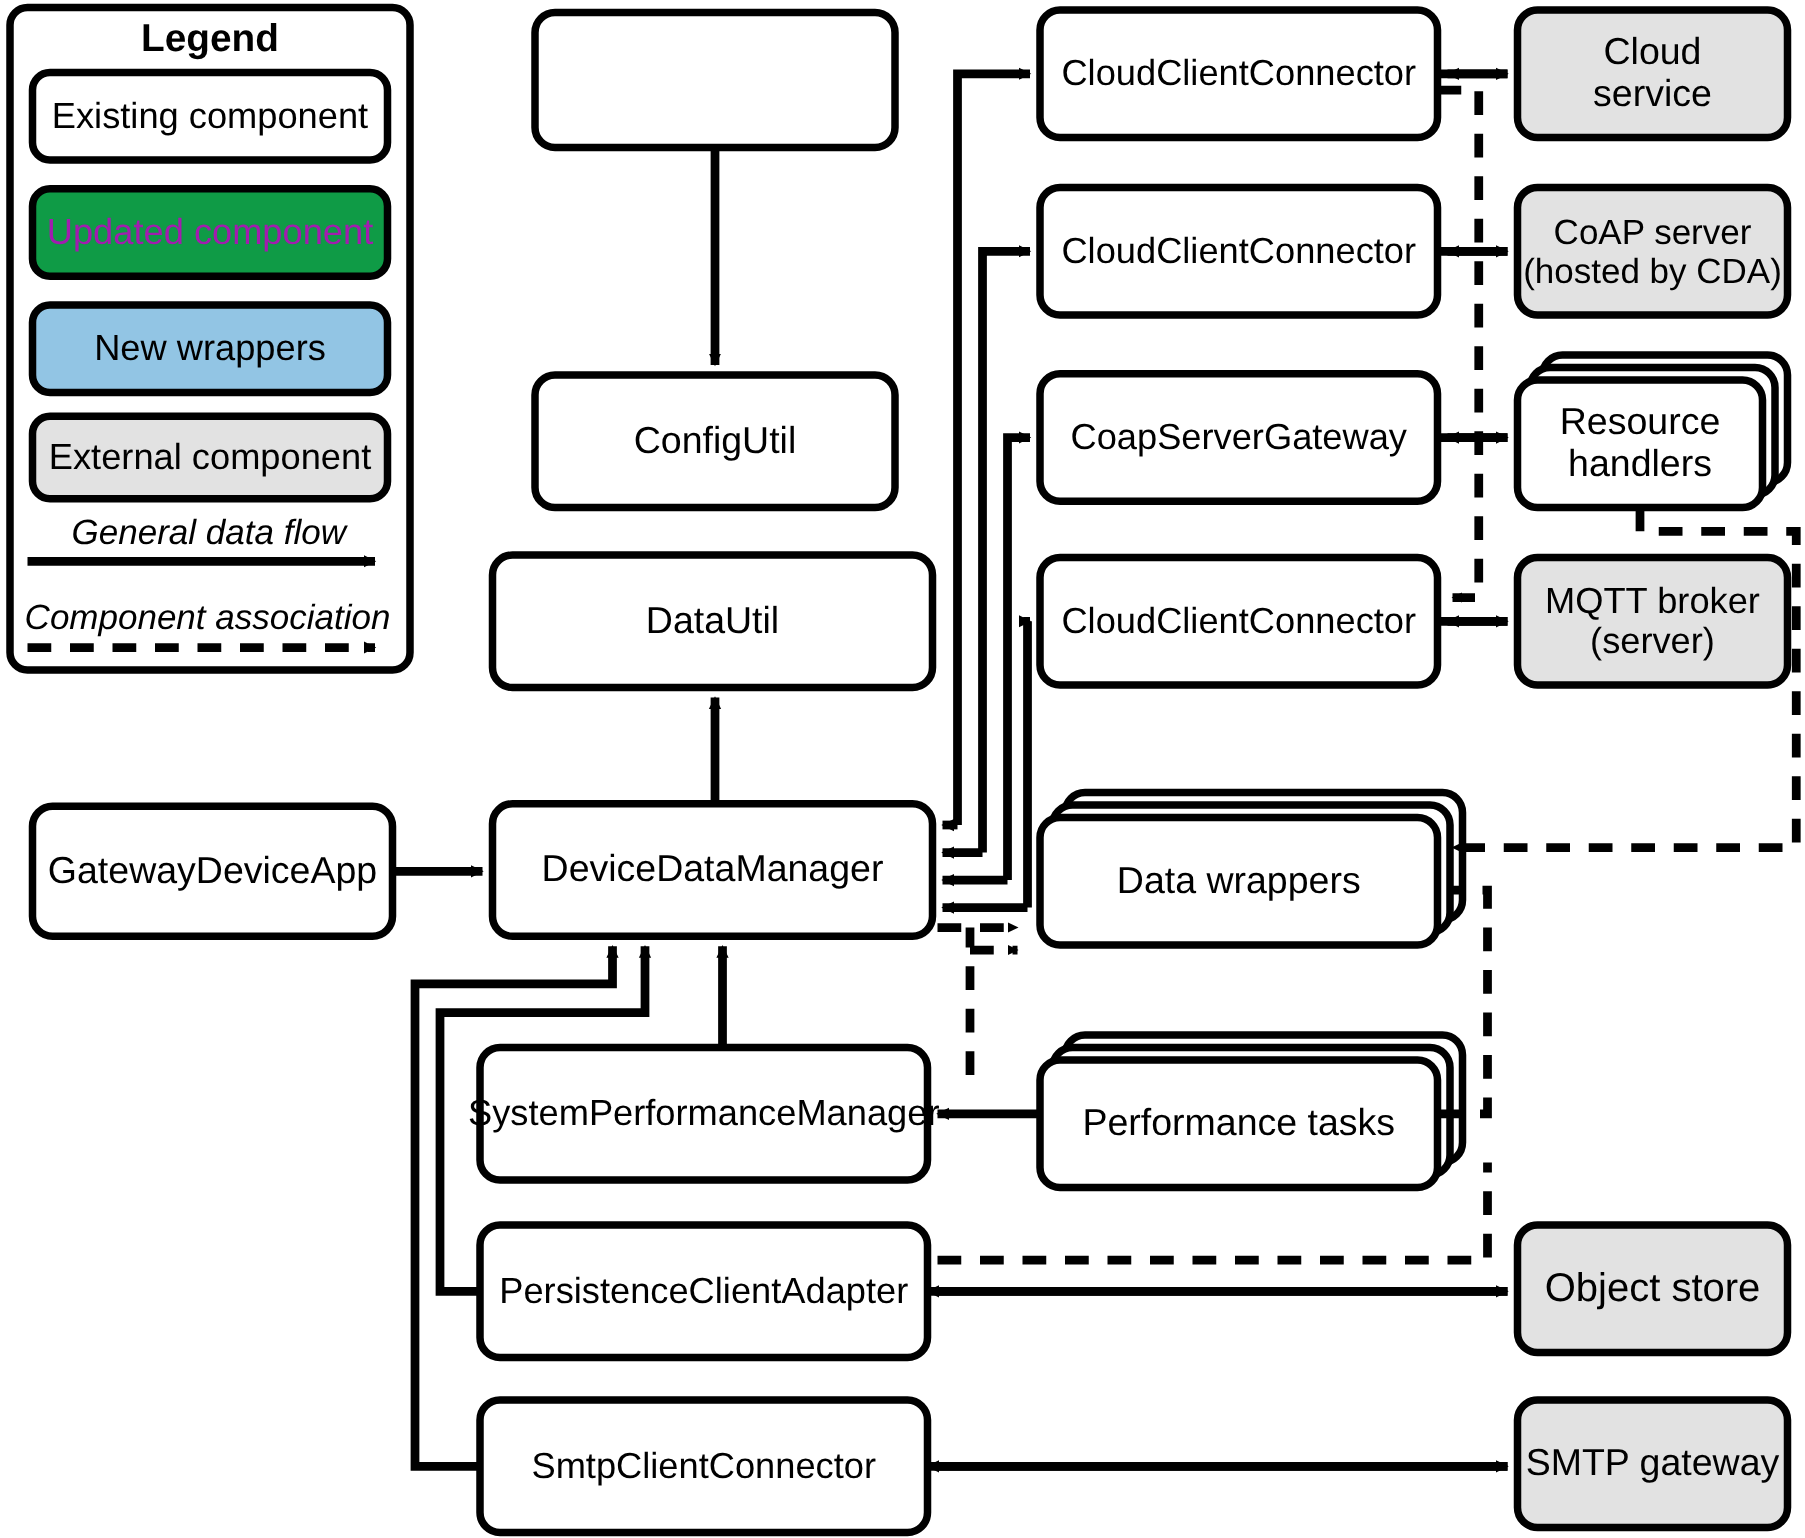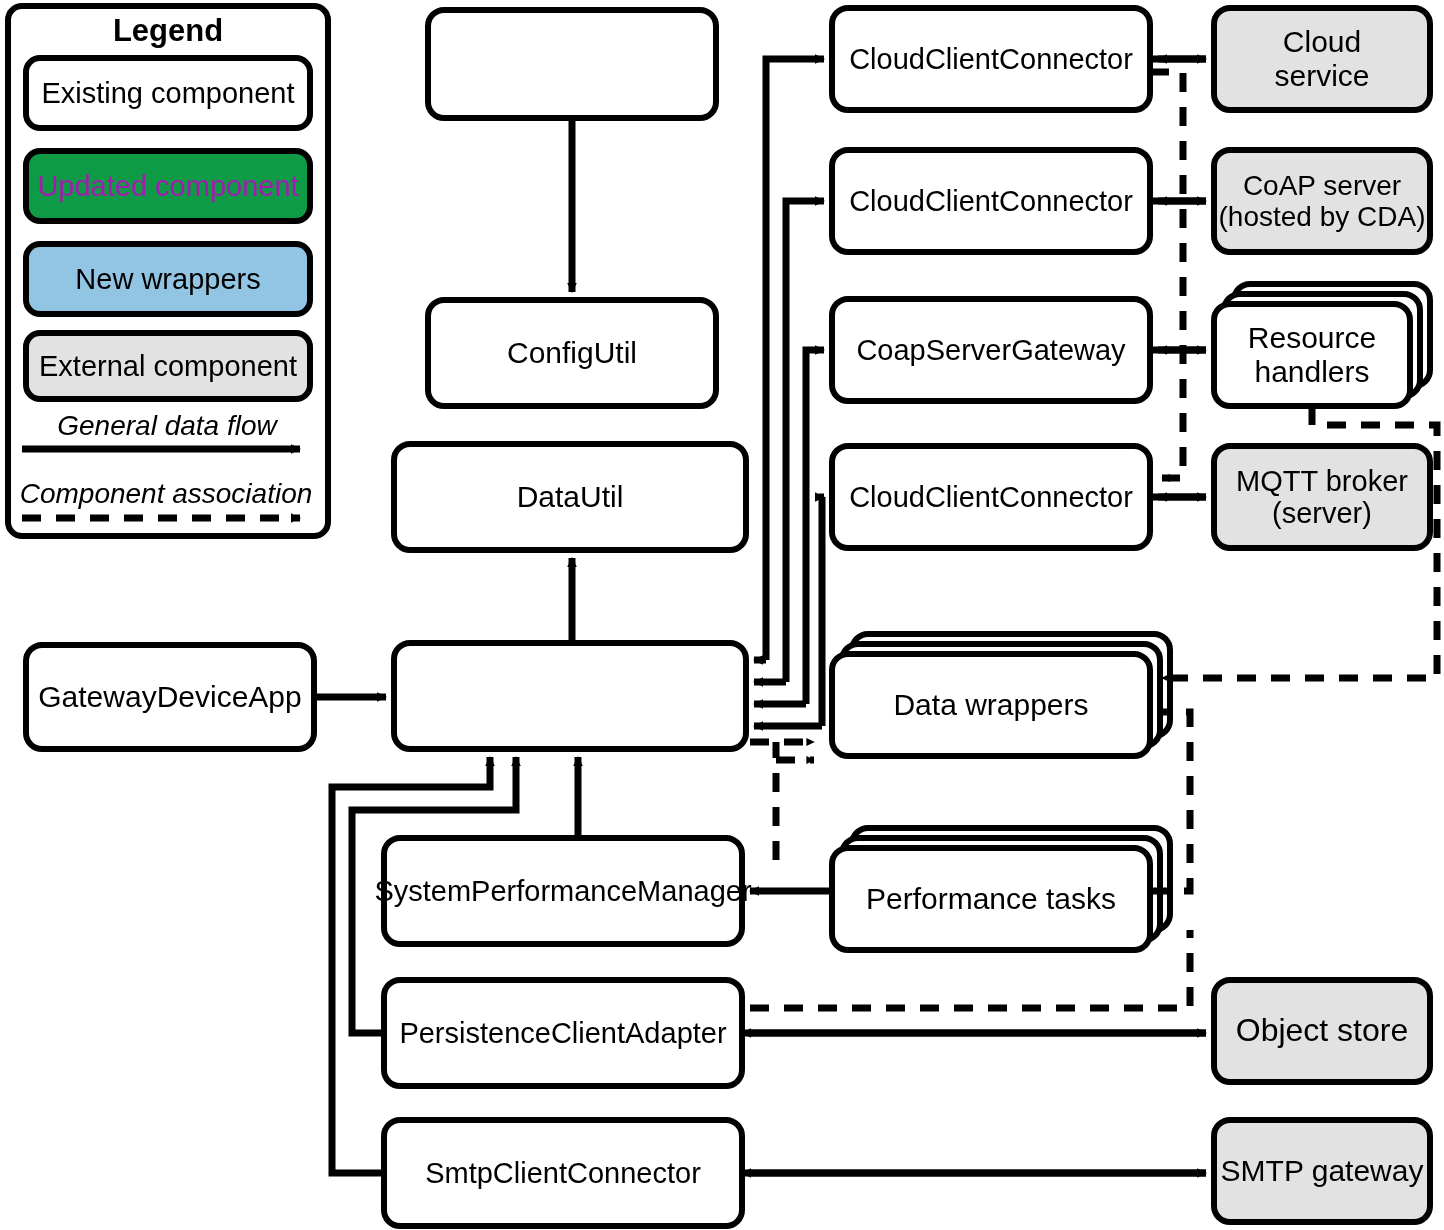--- a/index.html
+++ b/index.html
@@ -143,20 +143,21 @@
   <div class="nodeLabel white" style="left:26px;top:151px;width:284px;height:70px;font-size:29px;">Updated component</div>
   <div class="nodeLabel" style="left:26px;top:244px;width:284px;height:70px;font-size:29px;">New wrappers</div>
   <div class="nodeLabel" style="left:26px;top:333px;width:284px;height:66px;font-size:29px;">External component</div>
   <div class="nodeLabel italic" style="left:22px;top:408px;width:290px;height:36px;font-size:28px;">General data flow</div>
   <div class="nodeLabel italic" style="left:16px;top:476px;width:300px;height:36px;font-size:28px;">Component association</div>
 
   <div class="nodeLabel" style="left:428px;top:300px;width:288px;height:106px;font-size:30px;">ConfigUtil</div>
   <div class="nodeLabel" style="left:394px;top:444px;width:352px;height:106px;font-size:30px;">DataUtil</div>
 
   <div class="nodeLabel" style="left:26px;top:645px;width:288px;height:104px;font-size:30px;">GatewayDeviceApp</div>
+  <div class="nodeLabel" style="left:394px;top:643px;width:352px;height:106px;font-size:30px;">DeviceDataManager</div>
 
   <div class="nodeLabel" style="left:384px;top:838px;width:358px;height:106px;font-size:29px;">SystemPerformanceManager</div>
   <div class="nodeLabel" style="left:384px;top:980px;width:358px;height:106px;font-size:29px;">PersistenceClientAdapter</div>
   <div class="nodeLabel" style="left:384px;top:1120px;width:358px;height:106px;font-size:29px;text-align:right;">SmtpClientConnector</div>
 
   <div class="nodeLabel" style="left:832px;top:8px;width:318px;height:102px;font-size:29px;">CloudClientConnector</div>
   <div class="nodeLabel" style="left:832px;top:150px;width:318px;height:102px;font-size:29px;">CloudClientConnector</div>
   <div class="nodeLabel" style="left:832px;top:299px;width:318px;height:102px;font-size:29px;">CoapServerGateway</div>
   <div class="nodeLabel" style="left:832px;top:446px;width:318px;height:102px;font-size:29px;">CloudClientConnector</div>
 

